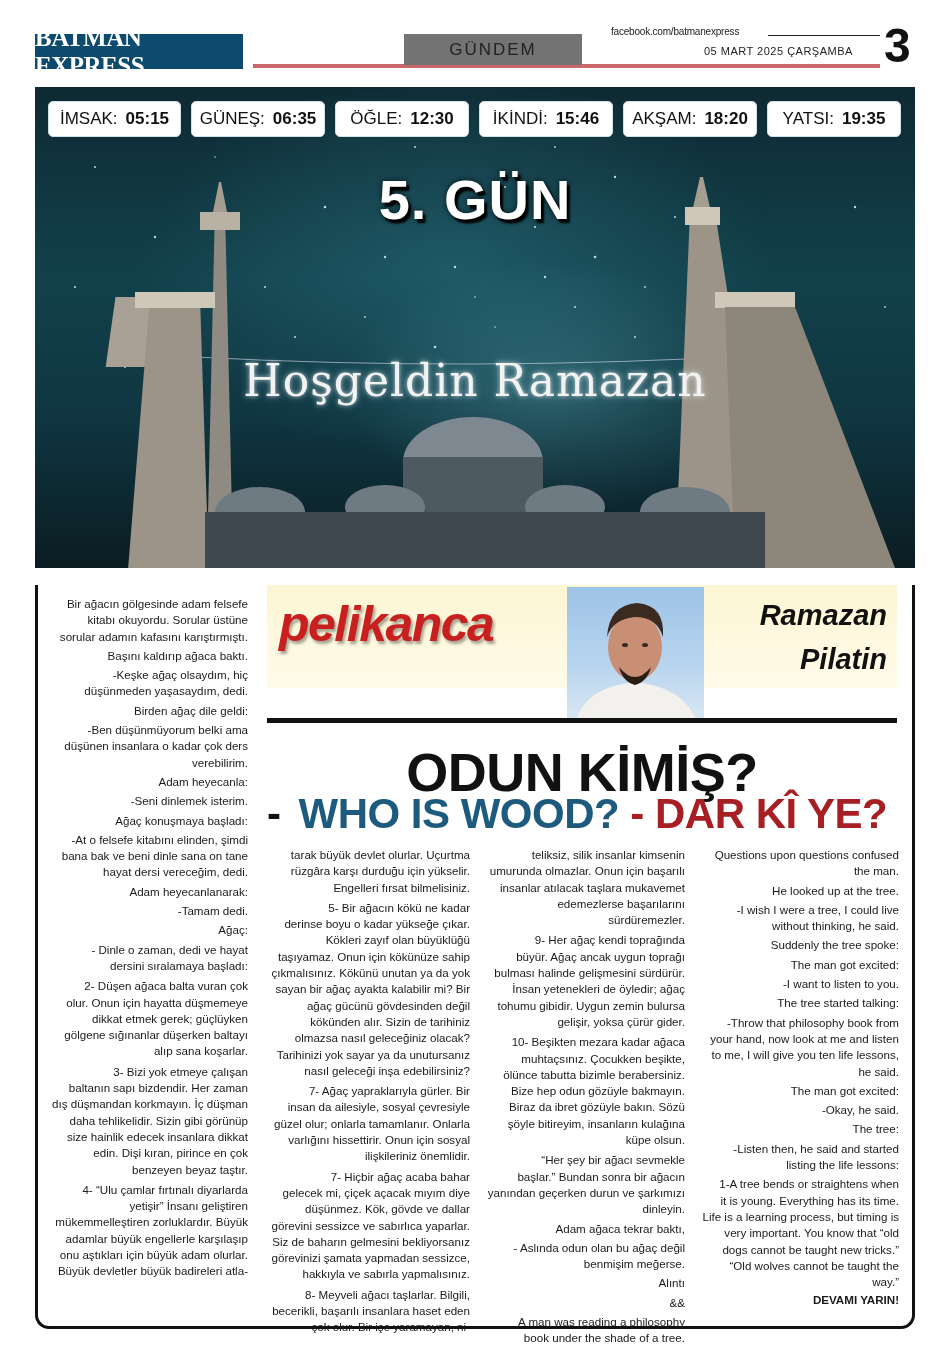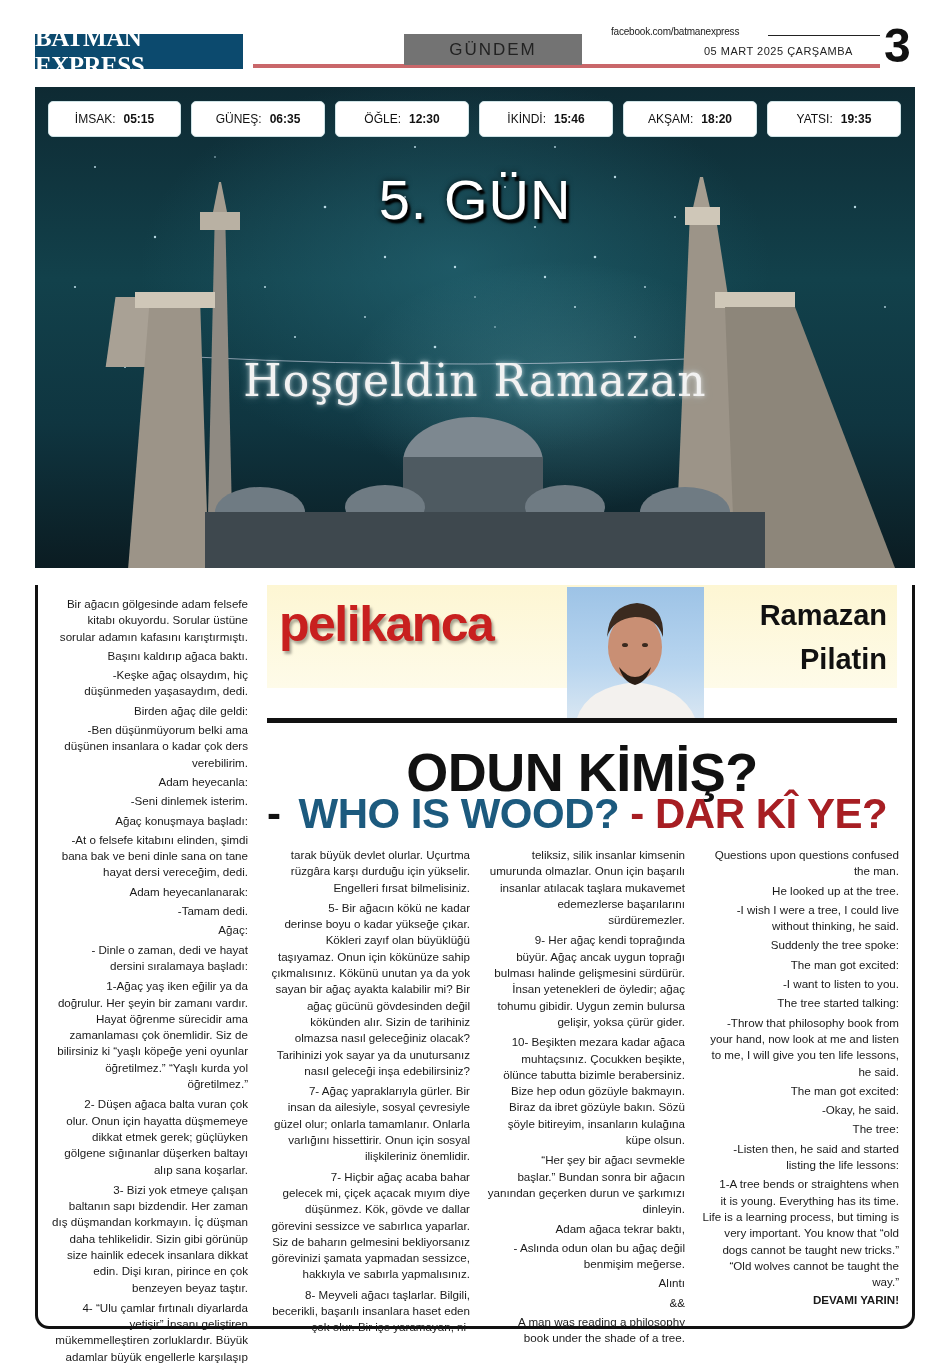--- a/index.html
+++ b/index.html
@@ -31,26 +31,26 @@
     position: absolute; left: 35px; top: 87px; width: 880px; height: 481px; overflow: hidden;
     background:
       radial-gradient(ellipse 300px 180px at 520px 300px, rgba(120,200,210,0.25), transparent 70%),
       radial-gradient(ellipse 420px 260px at 420px 180px, rgba(40,110,125,0.55), transparent 75%),
       linear-gradient(180deg, #0e2a33 0%, #12414b 40%, #0f3540 70%, #0b1c22 100%);
   }
   .stars { position: absolute; inset: 0; }
   .prayer-row { position: absolute; left: 13px; top: 14px; display: flex; gap: 10px; }
   .prayer {
     height: 36px; background: #fff; border-radius: 5px; display: flex; align-items: center;
-    justify-content: center; gap: 8px; font-size: 12px; color: #111; border: 1.5px solid #cfe3e6;
+    justify-content: center; gap: 8px; font-size: 17px; color: #111; border: 1.5px solid #cfe3e6;
   }
   .prayer .t { font-weight: bold; }
   .day-title {
     position: absolute; left: 0; right: 0; top: 80px; text-align: center;
-    font-size: 56px; font-weight: normal; color: #fff; letter-spacing: 1px;
+    font-size: 56px; font-weight: bold; color: #fff; letter-spacing: 1px;
     text-shadow: 3px 4px 2px #000, 0 0 6px rgba(0,0,0,0.7);
   }
   .welcome {
     position: absolute; left: 0; right: 0; top: 268px; text-align: center;
     font-family: "DejaVu Serif", serif; font-size: 44px; color: #f2f2f2; letter-spacing: 1px;
     text-shadow: 0 0 4px rgba(255,255,255,0.6), 0 0 10px rgba(200,240,255,0.4);
   }
 
   
   .frame {
@@ -68,20 +68,21 @@
   .c1 { left: 52px; top: 596px; width: 196px; }
   .c2 { left: 270px; top: 847px; width: 200px; }
   .c3 { left: 485px; top: 847px; width: 200px; }
   .c4 { left: 702px; top: 847px; width: 197px; }
   .devami { text-align: center; font-weight: bold; margin-top: 2px; text-indent: 0 !important; }
 
   
   .col-head {
     position: absolute; left: 267px; top: 585px; width: 630px; height: 103px;
     background: linear-gradient(180deg, #fdf6d3 0%, #fefbe9 100%);
+    font-style: italic;
   }
   .brand {
     position: absolute; left: 12px; top: 10px; font-size: 50px; font-weight: bold; color: #c8201f;
     letter-spacing: -1.5px; text-shadow: 2px 3px 3px rgba(0,0,0,0.35);
     font-family: "Liberation Sans", sans-serif;
   }
   .portrait {
     position: absolute; left: 300px; top: 2px; width: 137px; height: 131px;
     background: linear-gradient(180deg, #9dc3e6 0%, #b8d5ef 60%, #d8e6f2 100%); overflow: hidden;
   }
@@ -235,21 +236,20 @@
   <p class="gap">Birden ağaç dile geldi:</p>
   <p class="gap">-Ben düşünmüyorum belki ama düşünen insanlara o kadar çok ders verebilirim.</p>
   <p class="gap">Adam heyecanla:</p>
   <p class="gap">-Seni dinlemek isterim.</p>
   <p class="gap">Ağaç konuşmaya başladı:</p>
   <p class="gap">-At o felsefe kitabını elinden, şimdi bana bak ve beni dinle sana on tane hayat dersi vereceğim, dedi.</p>
   <p class="gap">Adam heyecanlanarak:</p>
   <p class="gap">-Tamam dedi.</p>
   <p class="gap">Ağaç:</p>
   <p class="gap">- Dinle o zaman, dedi ve hayat dersini sıralamaya başladı:</p>
-  <p class="num">1-Ağaç yaş iken eğilir ya da doğrulur. Her şeyin bir zamanı vardır. Hayat öğrenme sürecidir ama zamanlaması çok önemlidir. Siz de bilirsiniz ki “yaşlı köpeğe yeni oyunlar öğretilmez.” “Yaşlı kurda yol öğretilmez.”</p>
   <p class="num">2- Düşen ağaca balta vuran çok olur. Onun için hayatta düşmemeye dikkat etmek gerek; güçlüyken gölgene sığınanlar düşerken baltayı alıp sana koşarlar.</p>
   <p class="num">3- Bizi yok etmeye çalışan baltanın sapı bizdendir. Her zaman dış düşmandan korkmayın. İç düşman daha tehlikelidir. Sizin gibi görünüp size hainlik edecek insanlara dikkat edin. Dişi kıran, pirince en çok benzeyen beyaz taştır.</p>
   <p class="num">4- “Ulu çamlar fırtınalı diyarlarda yetişir” İnsanı geliştiren mükemmelleştiren zorluklardır. Büyük adamlar büyük engellerle karşılaşıp onu aştıkları için büyük adam olurlar. Büyük devletler büyük badireleri atla-</p>
 </div>
 
 <div class="col c2">
   <p class="noind">tarak büyük devlet olurlar. Uçurtma rüzgâra karşı durduğu için yükselir. Engelleri fırsat bilmelisiniz.</p>
   <p class="num">5- Bir ağacın kökü ne kadar derinse boyu o kadar yükseğe çıkar. Kökleri zayıf olan büyüklüğü taşıyamaz. Onun için kökünüze sahip çıkmalısınız. Kökünü unutan ya da yok sayan bir ağaç ayakta kalabilir mi? Bir ağaç gücünü gövdesinden değil kökünden alır. Sizin de tarihiniz olmazsa nasıl geleceğiniz olacak? Tarihinizi yok sayar ya da unutursanız nasıl geleceği inşa edebilirsiniz?</p>
   <p class="num">7- Ağaç yapraklarıyla gürler. Bir insan da ailesiyle, sosyal çevresiyle güzel olur; onlarla tamamlanır. Onlarla varlığını hissettirir. Onun için sosyal ilişkileriniz önemlidir.</p>
   <p class="num">7- Hiçbir ağaç acaba bahar gelecek mi, çiçek açacak mıyım diye düşünmez. Kök, gövde ve dallar görevini sessizce ve sabırlıca yaparlar. Siz de baharın gelmesini bekliyorsanız görevinizi şamata yapmadan sessizce, hakkıyla ve sabırla yapmalısınız.</p>

